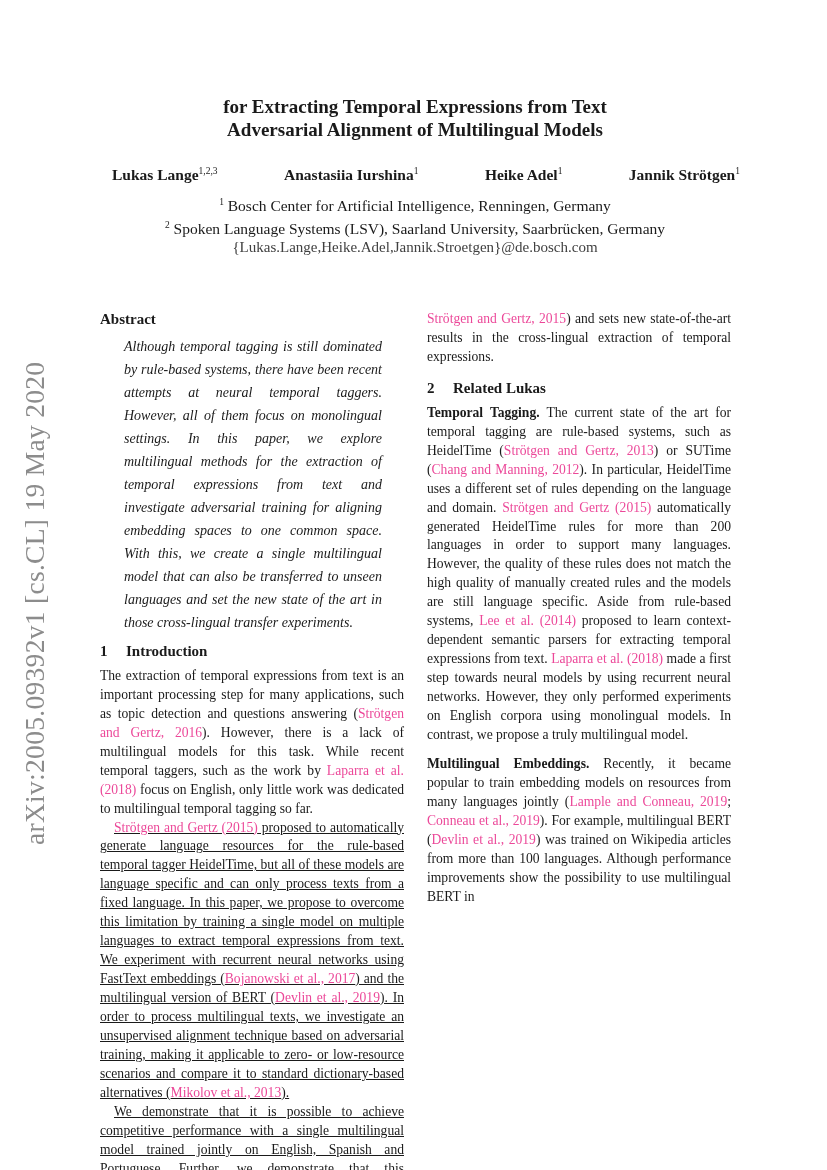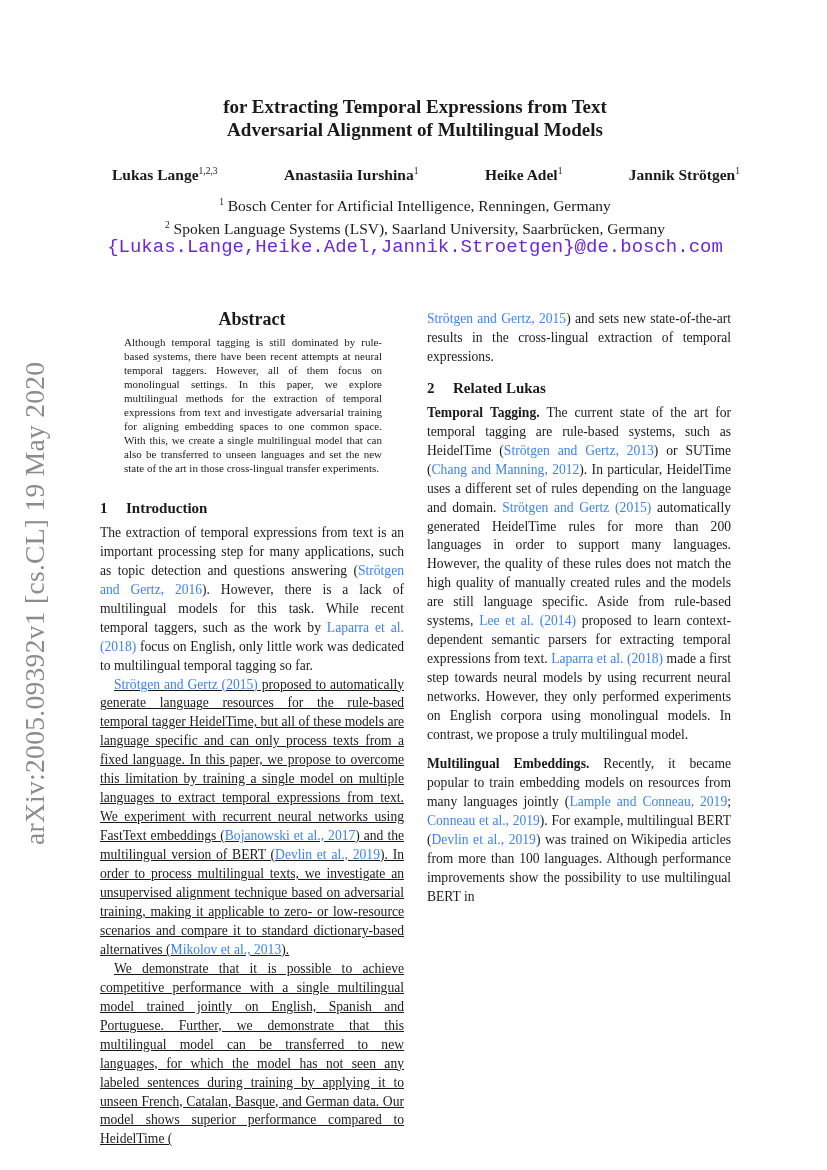--- a/index.html
+++ b/index.html
@@ -16,33 +16,33 @@
   }
   .title-block { position: absolute; left: 100px; top: 95px; width: 630px; text-align: center; }
   .title { font-weight: bold; font-size: 19px; line-height: 23px; }
   .authors {
     position: absolute; left: 112px; top: 166px; width: 628px;
     display: flex; justify-content: space-between; font-weight: bold; font-size: 15.5px;
   }
   .authors sup { font-weight: normal; font-size: 9.5px; vertical-align: 6px; }
   .affils { position: absolute; left: 100px; top: 193px; width: 630px; text-align: center; font-size: 15.5px; line-height: 19.5px; }
   .affils sup { font-size: 9.5px; vertical-align: 6px; }
-  .email { font-family: Liberation Mono, monospace; font-size: 19px; color: #6d28d9; }
+  .email { font-family: Liberation Serif, serif; font-size: 15px; color: #404040; }
 
   .col { position: absolute; width: 304px; font-size: 13.6px; line-height: 18.95px; text-align: justify; }
   .col-left { left: 100px; top: 310px; }
   .col-right { left: 427px; top: 310px; }
-  .abstract-title { text-align: center; font-weight: bold; font-size: 18px; margin: 0 0 6px 0; }
-  .abstract-body { margin: 0 22px 0 24px; font-size: 11px; line-height: 14px; }
+  .abstract-title { text-align: left; font-weight: bold; font-size: 15px; margin: 0 0 6px 0; }
+  .abstract-body { margin: 0 22px 0 24px; font-size: 14px; line-height: 23px; font-style: italic; }
   .section-head { font-weight: bold; font-size: 15px; margin: 8px 0 6px 0; text-align: left; }
   .section-head .num { display: inline-block; width: 26px; }
   p { margin: 0; }
   .indent { text-indent: 14px; text-decoration: underline; }
   .run-in { font-weight: bold; font-family: Liberation Serif, serif; }
-  .cite { color: #3b82f6; }
+  .cite { color: #ec4899; }
   .gap { height: 10px; }
 </style>
 </head>
 <body>
 
 <div class="arxiv-stamp">arXiv:2005.09392v1  [cs.CL]  19 May 2020</div>
 
 <div class="title-block">
   <div class="title">for Extracting Temporal Expressions from Text</div>
   <div class="title">Adversarial Alignment of Multilingual Models</div>
@@ -58,21 +58,21 @@
 <div class="affils">
   <div><sup>1</sup><span> Bosch Center for Artificial Intelligence, Renningen, Germany</span></div>
   <div><sup>2</sup><span> Spoken Language Systems (LSV), Saarland University, Saarbrücken, Germany</span></div>
   <div class="email">{Lukas.Lange,Heike.Adel,Jannik.Stroetgen}@de.bosch.com</div>
 </div>
 
 <div class="col col-left">
   <div class="abstract-title">Abstract</div>
   <p class="abstract-body">Although temporal tagging is still dominated by rule-based systems, there have been recent attempts at neural temporal taggers. However, all of them focus on monolingual settings. In this paper, we explore multilingual methods for the extraction of temporal expressions from text and investigate adversarial training for aligning embedding spaces to one common space. With this, we create a single multilingual model that can also be transferred to unseen languages and set the new state of the art in those cross-lingual transfer experiments.</p>
 
-  <div class="section-head" style="margin-top:24px">
+  <div class="section-head" style="margin-top:8px">
     <span class="num">1</span><span>Introduction</span>
   </div>
   <p><span>The extraction of temporal expressions from text is an important processing step for many applications, such as topic detection and questions answering (</span><a class="cite">Strötgen and Gertz, 2016</a><span>). However, there is a lack of multilingual models for this task. While recent temporal taggers, such as the work by </span><a class="cite">Laparra et al. (2018)</a><span> focus on English, only little work was dedicated to multilingual temporal tagging so far.</span></p>
   <p class="indent"><a class="cite">Strötgen and Gertz (2015)</a><span> proposed to automatically generate language resources for the rule-based temporal tagger HeidelTime, but all of these models are language specific and can only process texts from a fixed language. In this paper, we propose to overcome this limitation by training a single model on multiple languages to extract temporal expressions from text. We experiment with recurrent neural networks using FastText embeddings (</span><a class="cite">Bojanowski et al., 2017</a><span>) and the multilingual version of BERT (</span><a class="cite">Devlin et al., 2019</a><span>). In order to process multilingual texts, we investigate an unsupervised alignment technique based on adversarial training, making it applicable to zero- or low-resource scenarios and compare it to standard dictionary-based alternatives (</span><a class="cite">Mikolov et al., 2013</a><span>).</span></p>
   <p class="indent"><span>We demonstrate that it is possible to achieve competitive performance with a single multilingual model trained jointly on English, Spanish and Portuguese. Further, we demonstrate that this multilingual model can be transferred to new languages, for which the model has not seen any labeled sentences during training by applying it to unseen French, Catalan, Basque, and German data. Our model shows superior performance compared to HeidelTime (</span></p>
 </div>
 
 <div class="col col-right">
   <p><a class="cite">Strötgen and Gertz, 2015</a><span>) and sets new state-of-the-art results in the cross-lingual extraction of temporal expressions.</span></p>
 

